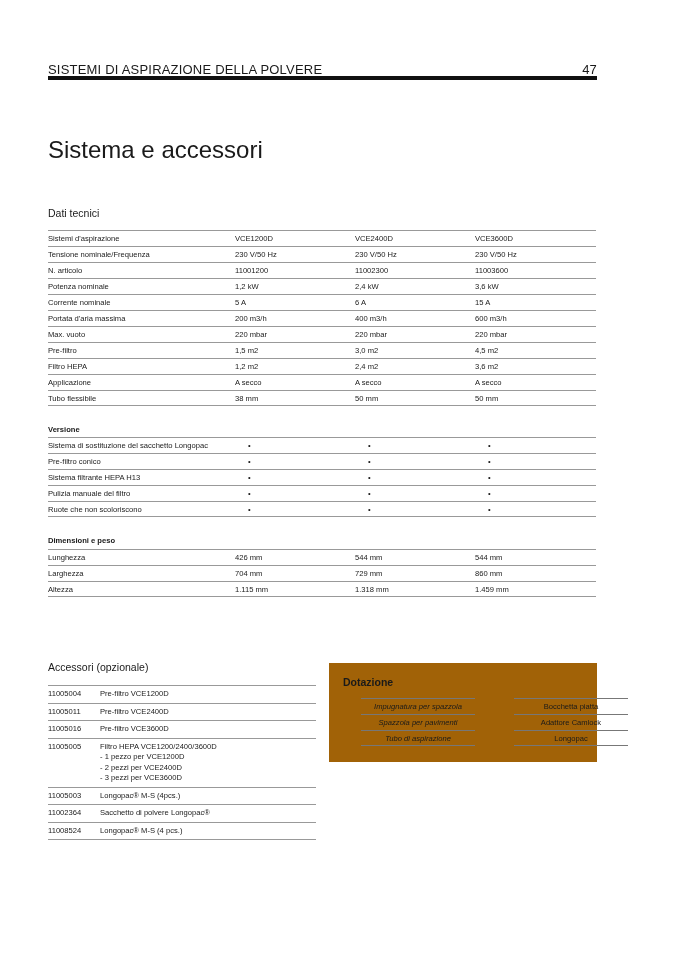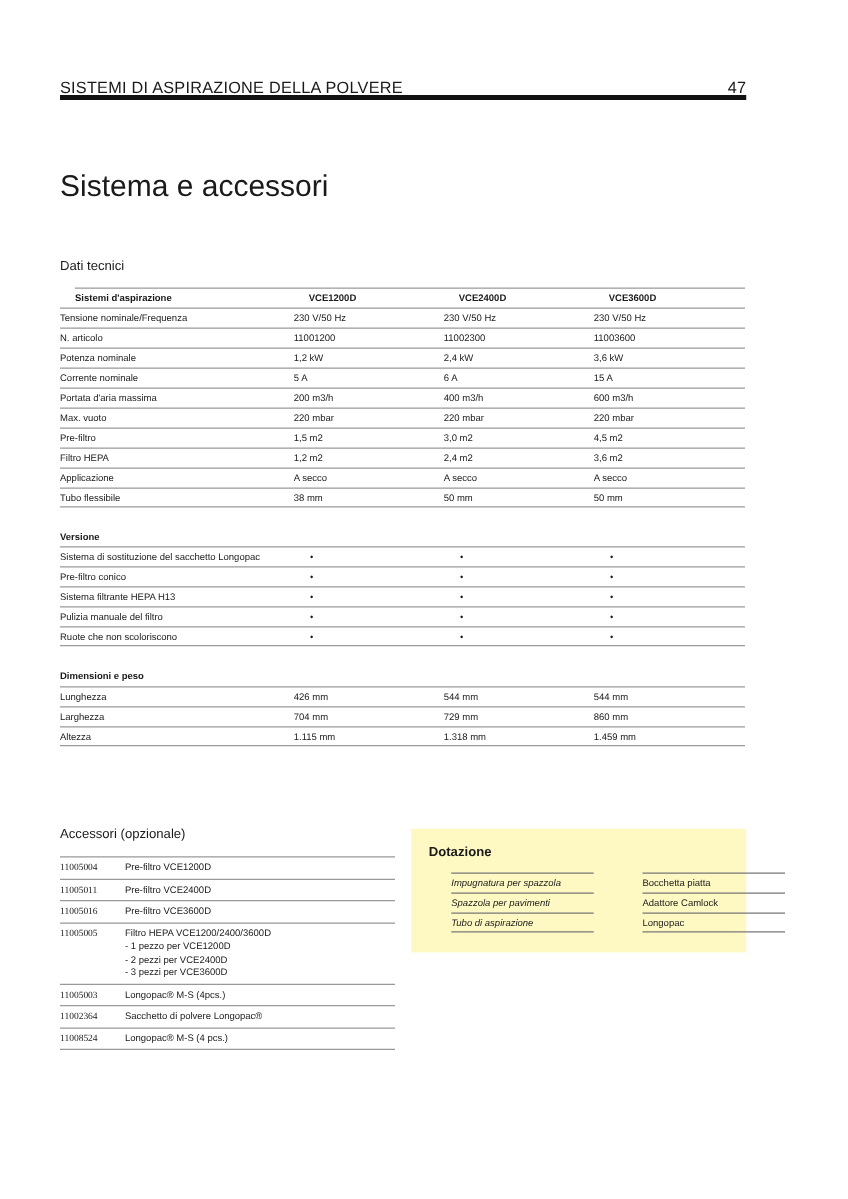--- a/index.html
+++ b/index.html
@@ -7,28 +7,28 @@
   .hdr { position:absolute; left:48px; top:62px; width:549px; font-size:13px; letter-spacing:0.2px; }
   .hdr .pg { position:absolute; right:0; top:0; }
   .hdr-rule { position:absolute; left:48px; top:76px; width:549px; height:4px; background:#111; }
   .title { position:absolute; left:48px; top:136px; font-size:24px; font-weight:normal; color:#1a1a1a; }
   .sec { position:absolute; left:48px; font-size:10.5px; font-weight:normal;text-align:center; }
   .tbl { position:absolute; left:48px; width:548px; font-size:7.6px; }
   .row { position:relative; height:16px; border-top:1.5px solid #999; box-sizing:border-box; }
   .row:last-child { border-bottom:1.5px solid #999; }
   .row span { position:absolute; top:3px; white-space:nowrap; }
   .c0 { left:0; } .c1 { left:187px; } .c2 { left:307px; } .c3 { left:427px; }
-  .bold { font-weight:bold;margin-left:12px; }
+  .bold { font-weight:normal; }
   .subhead { position:absolute; left:48px; font-size:7.6px; font-weight:bold; }
   .acc { position:absolute; left:48px; top:685px; width:268px; font-size:7.6px; }
   .acc .arow { position:relative; border-top:1.5px solid #999; box-sizing:border-box; padding:3px 0 3px 0; min-height:16px; }
   .acc .arow:last-child { border-bottom:1.5px solid #999; }
-  .acc .code { position:absolute; left:0; top:3px;font-family:Liberation Serif, serif; }
+  .acc .code { position:absolute; left:0; top:3px; }
   .acc .desc { margin-left:52px; line-height:10.5px; }
-  .dot-panel { position:absolute; left:329px; top:663px; width:268px; height:99px; background:#fef9c3; }
+  .dot-panel { position:absolute; left:329px; top:663px; width:268px; height:99px; background:#a16207;text-align:center; }
   .dot-title { position:absolute; left:14px; top:13px; font-size:10.5px; font-weight:bold; }
   .dcol { position:absolute; top:35px; width:114px; font-size:7.6px; }
   .dcol .drow { border-top:1.2px solid #777; height:16px; box-sizing:border-box; padding-top:3px; }
   .dcol .drow:last-child { border-bottom:1.2px solid #777; }
 </style>
 </head>
 <body>
 
 <div class="hdr">
   <span>SISTEMI DI ASPIRAZIONE DELLA POLVERE</span>

